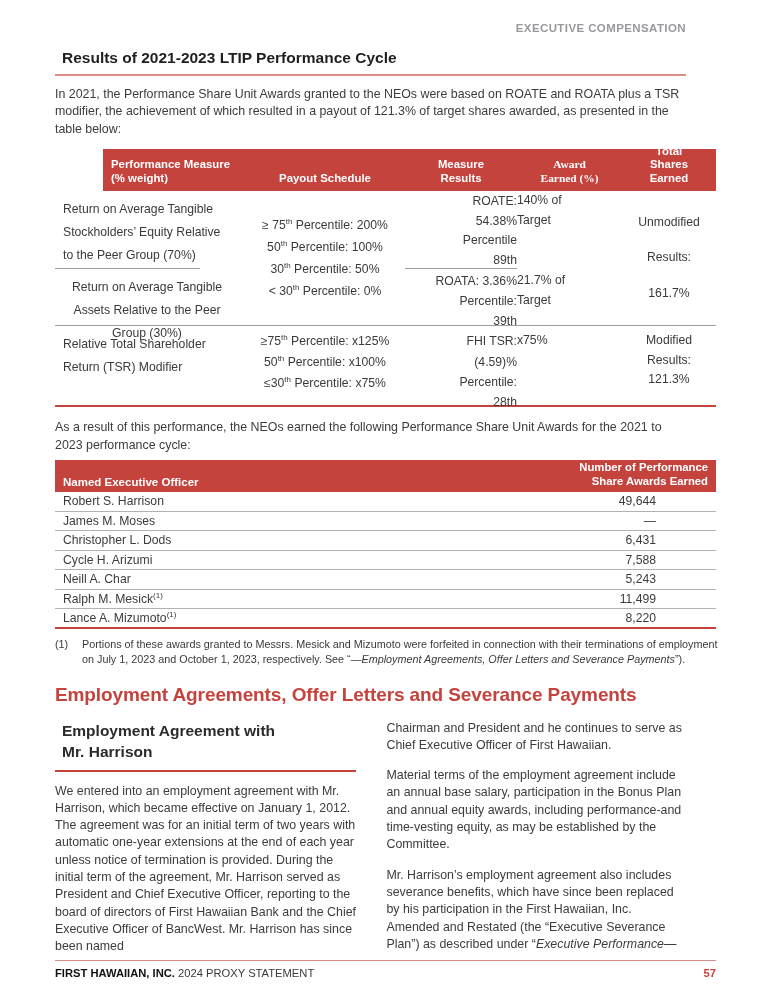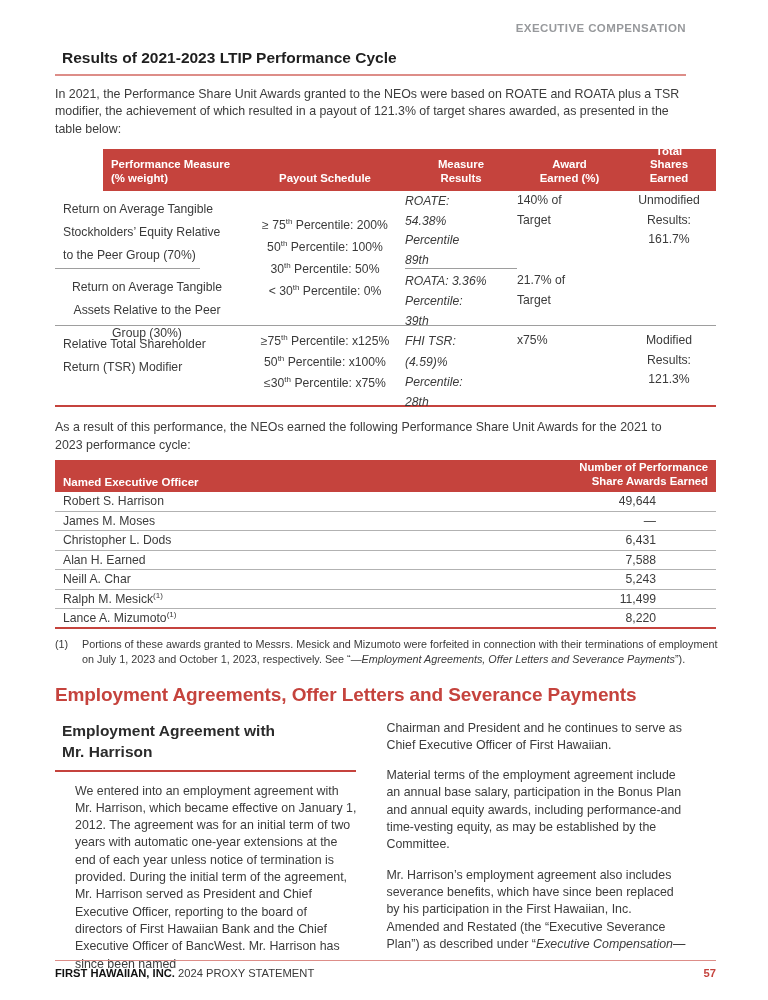--- a/index.html
+++ b/index.html
@@ -32,25 +32,25 @@
     text-align:center; padding-bottom:6px;
   }
   .ltip .hcell.first { align-items:flex-start; text-align:left; padding-left:8px;margin-left:48px; }
   .ltip .measure { padding:7px 14px 0 8px; line-height:23px; }
   .m1 { grid-area:2/1; position:relative; }
   .m1::after { content:""; position:absolute; left:0; bottom:0; width:145px; height:1px; background:#9e9e9e; }
   .m2 { grid-area:3/1; padding-top:6px;text-align:center; }
   .m3 { grid-area:4/1; }
   .pay1 { grid-area:2/2/4/3; display:flex; flex-direction:column; justify-content:center; align-items:center; text-align:center; line-height:22px; }
   .a1 { grid-area:2/3; border-bottom:1px solid #9e9e9e; }
-  .acell { text-align:left; line-height:19.5px; padding-top:1px;font-style:italic; }
+  .acell { text-align:right; line-height:19.5px; padding-top:1px; }
   .a2 { grid-area:3/3; padding-top:2px; line-height:20px; }
   .e1 { grid-area:2/4; } .e2 { grid-area:3/4; padding-top:2px; }
   .ecell { text-align:left; line-height:19.5px; }
-  .t1 { grid-area:2/5/4/6; display:flex; flex-direction:column; align-items:center; text-align:center; line-height:19.5px; }
+  .t1 { grid-area:2/5/4/6; display:flex; flex-direction:column; justify-content:center; align-items:center; text-align:center; line-height:19.5px;gap:16px; }
   .row3 { border-top:1px solid #9e9e9e; padding-top:5px; }
   .m3 { grid-area:4/1; padding-top:11px; }
   .p3 { grid-area:4/2; text-align:center; line-height:21px; }
   .a3 { grid-area:4/3; line-height:20.3px; }
   .e3 { grid-area:4/4; }
   .t3 { grid-area:4/5; text-align:center; line-height:19.5px; }
   sup { font-size:8px; vertical-align:super; line-height:0; }
   
   .after-tbl { margin-top:12px; font-size:12.4px; line-height:17.4px; max-width:652px; }
   
@@ -68,21 +68,21 @@
   
   .footnote { margin-top:8px; display:flex; font-size:10.8px; line-height:15px; color:#3a3a3a; width:670px; }
   .footnote .mark { width:27px; flex:none; }
   .footnote .it { font-style:italic; }
   
   .sec2-title { margin-top:17px; font-size:19px; font-weight:bold; color:#c5433d; letter-spacing:-.1px; }
   .cols { margin-top:14px; display:flex; gap:30px; }
   .colL { width:317px; } .colR { width:315px; }
   .sub-head { font-size:15.5px; font-weight:bold; color:#2b2b2b; line-height:21px; padding-left:7px;
               padding-bottom:8px; border-bottom:2px solid #c5433d; }
-  .colL p { margin-top:11px; font-size:12.4px; line-height:17.3px;margin-left:20px; }
+  .colL p { margin-top:11px; font-size:12.4px; line-height:17.3px; }
   .colR p { font-size:12.4px; line-height:17.3px; margin-bottom:13px; }
   .colR .it { font-style:italic; }
   
   .footer {
     position:absolute; left:55px; right:52px; top:960px;
     border-top:1px solid #dd8d88; padding-top:6px;
     display:flex; justify-content:space-between; font-size:11.2px;
   }
   .footer .brand { font-weight:bold; color:#111; }
   .footer .rest { color:#3a3a3a; }
@@ -104,21 +104,21 @@
       <span>Performance Measure</span>
       <span>(% weight)</span>
     </div>
     <div class="hcell" style="grid-area:1/2;">
       <span>Payout Schedule</span>
     </div>
     <div class="hcell" style="grid-area:1/3;">
       <span>Measure</span>
       <span>Results</span>
     </div>
-    <div class="hcell" style="grid-area:1/4;">
+    <div class="hcell" style="grid-area:1/4;font-family:Liberation Serif, serif;">
       <span>Award</span>
       <span>Earned (%)</span>
     </div>
     <div class="hcell" style="grid-area:1/5;">
       <span>Total</span>
       <span>Shares</span>
       <span>Earned</span>
     </div>
 
     <div class="measure m1">Return on Average Tangible Stockholders’ Equity Relative to the Peer Group (70%)</div>
@@ -201,21 +201,21 @@
       </div>
     <div class="arow">
         <span class="nm"><span>James M. Moses</span><sup></sup></span>
         <span class="val">—</span>
       </div>
     <div class="arow">
         <span class="nm"><span>Christopher L. Dods</span><sup></sup></span>
         <span class="val">6,431</span>
       </div>
     <div class="arow">
-        <span class="nm"><span>Alan H. Earned</span><sup></sup></span>
+        <span class="nm"><span>Cycle H. Arizumi</span><sup></sup></span>
         <span class="val">7,588</span>
       </div>
     <div class="arow">
         <span class="nm"><span>Neill A. Char</span><sup></sup></span>
         <span class="val">5,243</span>
       </div>
     <div class="arow">
         <span class="nm"><span>Ralph M. Mesick</span><sup>(1)</sup></span>
         <span class="val">11,499</span>
       </div>
@@ -236,21 +236,21 @@
     <div class="colL">
       <div class="sub-head">
         <span>Employment Agreement with</span><br>
         <span>Mr. Harrison</span>
       </div>
       <p>We entered into an employment agreement with Mr. Harrison, which became effective on January 1, 2012. The agreement was for an initial term of two years with automatic one-year extensions at the end of each year unless notice of termination is provided. During the initial term of the agreement, Mr. Harrison served as President and Chief Executive Officer, reporting to the board of directors of First Hawaiian Bank and the Chief Executive Officer of BancWest. Mr. Harrison has since been named</p>
     </div>
     <div class="colR">
       <p>Chairman and President and he continues to serve as Chief Executive Officer of First Hawaiian.</p>
       <p>Material terms of the employment agreement include an annual base salary, participation in the Bonus Plan and annual equity awards, including performance-and time-vesting equity, as may be established by the Committee.</p>
-      <p><span>Mr. Harrison’s employment agreement also includes severance benefits, which have since been replaced by his participation in the First Hawaiian, Inc. Amended and Restated (the “Executive Severance Plan”) as described under “</span><span class="it">Executive Compensation—</span></p>
+      <p><span>Mr. Harrison’s employment agreement also includes severance benefits, which have since been replaced by his participation in the First Hawaiian, Inc. Amended and Restated (the “Executive Severance Plan”) as described under “</span><span class="it">Executive Performance—</span></p>
     </div>
   </div>
 
   <div class="footer">
     <span><span class="brand">FIRST HAWAIIAN, INC.</span><span class="rest"> 2024 PROXY STATEMENT</span></span>
     <span class="pg">57</span>
   </div>
 
 </div>
 

